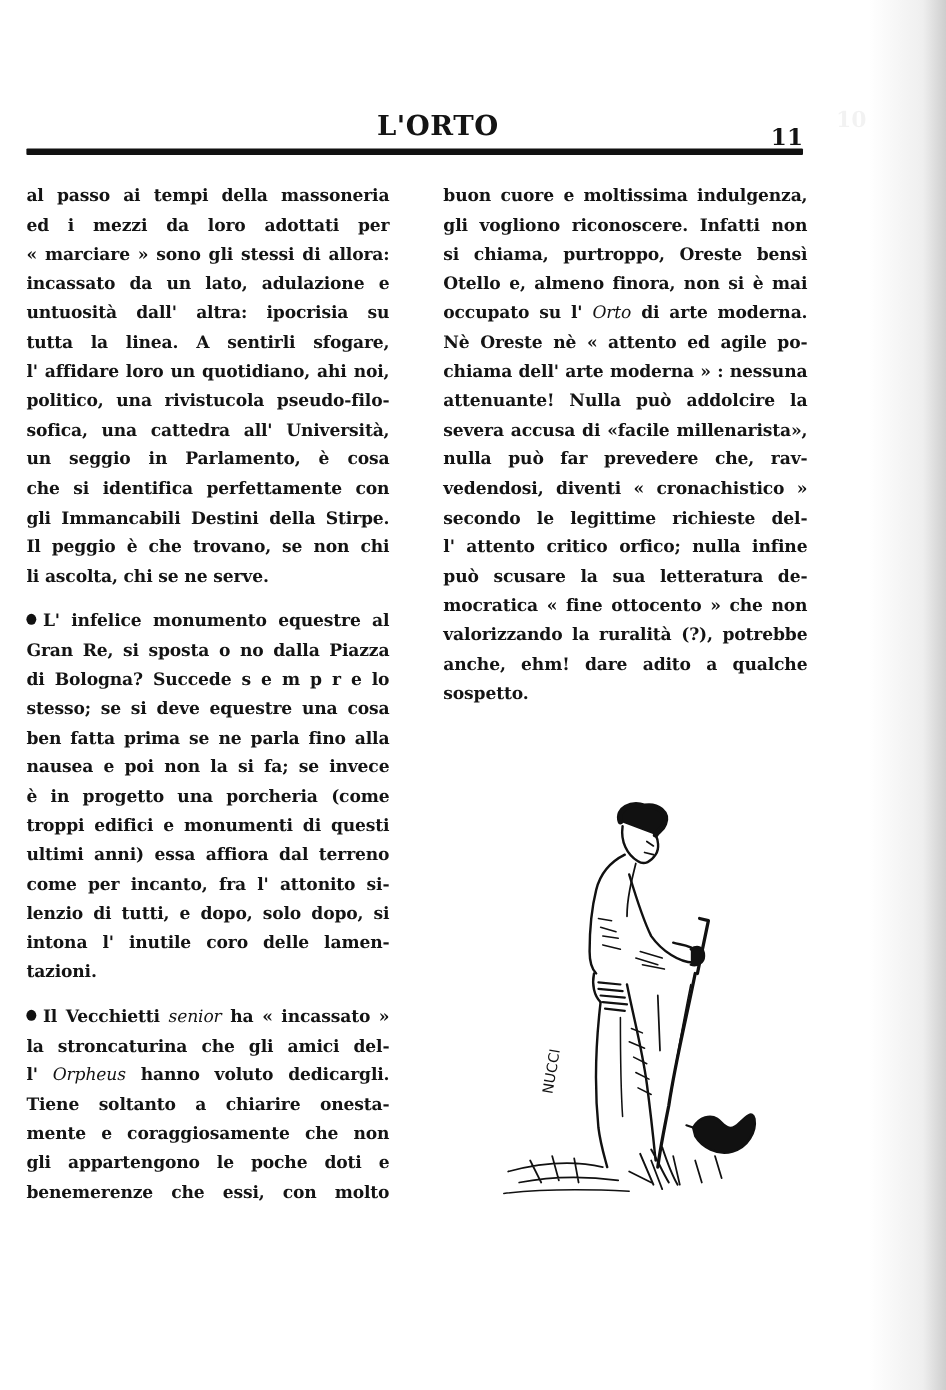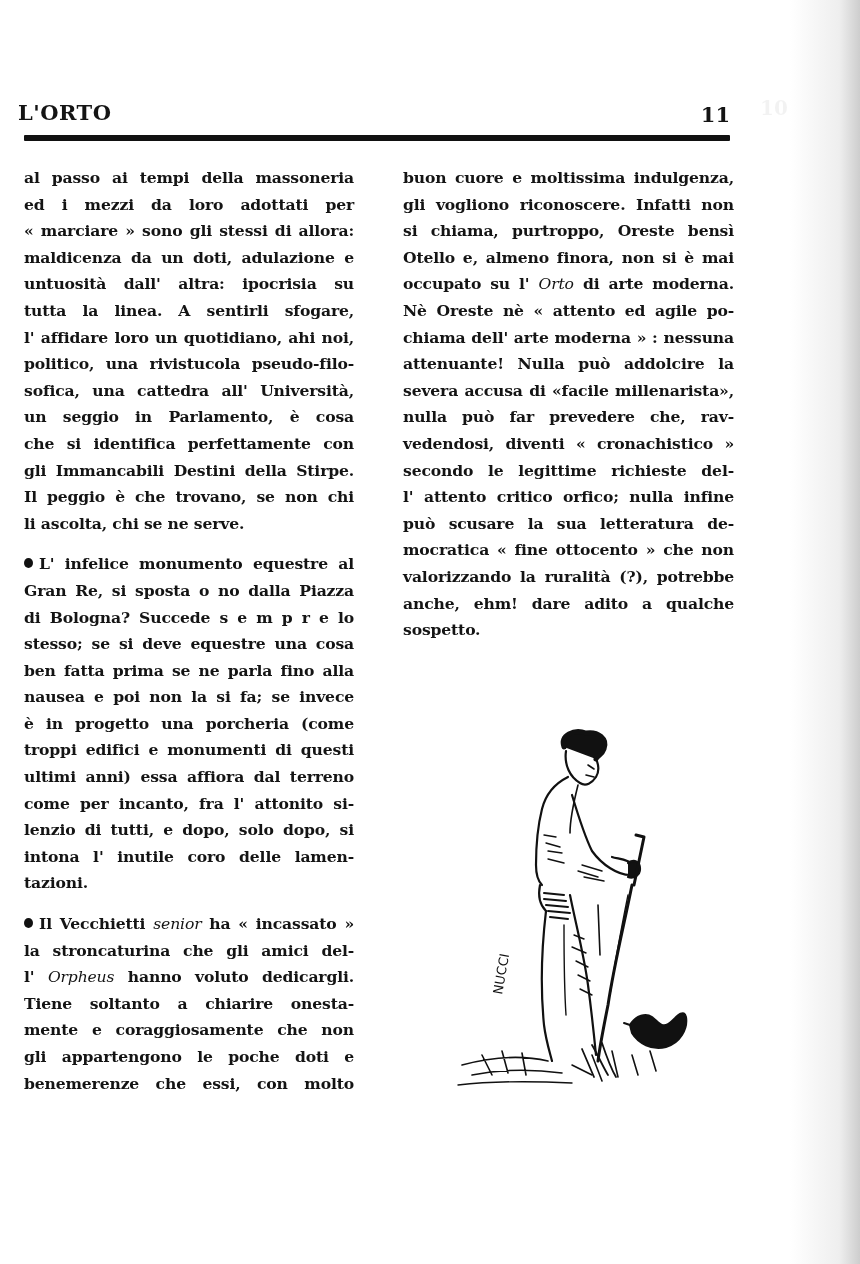--- a/index.html
+++ b/index.html
@@ -12,26 +12,26 @@
   }
   .page-shade {
     position: absolute; right: 0; top: 0; width: 70px; height: 1264px;
     background: linear-gradient(to right, rgba(255,255,255,0) 0%, rgba(225,225,225,0.55) 70%, rgba(200,200,200,0.9) 100%);
     pointer-events: none;
   }
   .header {
     position: absolute; left: 24px; top: 96px; width: 708px; height: 40px;
   }
   .running-title {
-    position: absolute; left: 0; width: 760px; top: 4px; 
-    font-family: "DejaVu Serif", serif; font-weight: bold; font-size: 21px;
+    position: absolute; left: 0; width: 760px; top: 4px; text-align: center;
+    font-family: "DejaVu Serif", serif; font-weight: bold; font-size: 25px;
     letter-spacing: 0.5px; margin-left: -6px;
   }
   .page-number {
-    position: absolute; right: 2px; top: 6px;
+    position: absolute; right: 2px; top: 16px;
     font-weight: bold; font-size: 21px;
   }
   .header-rule {
     position: absolute; left: 24px; top: 135px; width: 706px; height: 6px;
     background: #111;
     border-radius: 1px;
   }
   .column {
     position: absolute; top: 165px;
     font-size: 15.6px; line-height: 26.6px;
@@ -71,21 +71,21 @@
   <div class="running-title">L'ORTO</div>
   <div class="page-number">11</div>
 </div>
 <div class="header-rule"></div>
 
 <div class="column col-left">
   <div>
     <span class="line">al passo ai tempi della massoneria</span>
     <span class="line">ed i mezzi da loro adottati per</span>
     <span class="line">« marciare » sono gli stessi di allora:</span>
-    <span class="line">maldicenza da un doti, adulazione e</span>
+    <span class="line">incassato da un lato, adulazione e</span>
     <span class="line">untuosità dall' altra: ipocrisia su</span>
     <span class="line">tutta la linea. A sentirli sfogare,</span>
     <span class="line">l' affidare loro un quotidiano, ahi noi,</span>
     <span class="line">politico, una rivistucola pseudo-filo-</span>
     <span class="line">sofica, una cattedra all' Università,</span>
     <span class="line">un seggio in Parlamento, è cosa</span>
     <span class="line">che si identifica perfettamente con</span>
     <span class="line">gli Immancabili Destini della Stirpe.</span>
     <span class="line">Il peggio è che trovano, se non chi</span>
     <span class="line last">li ascolta, chi se ne serve.</span>

